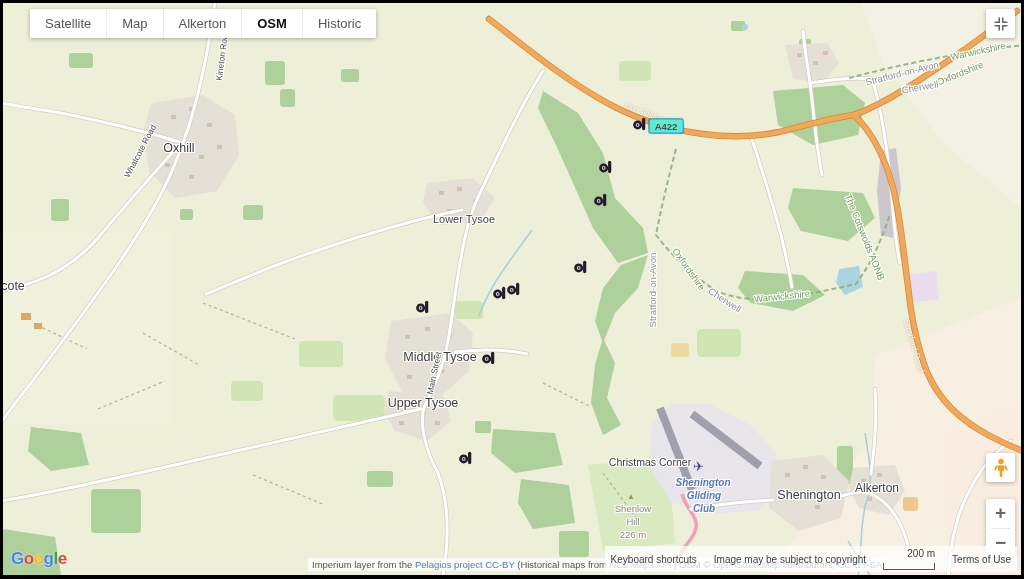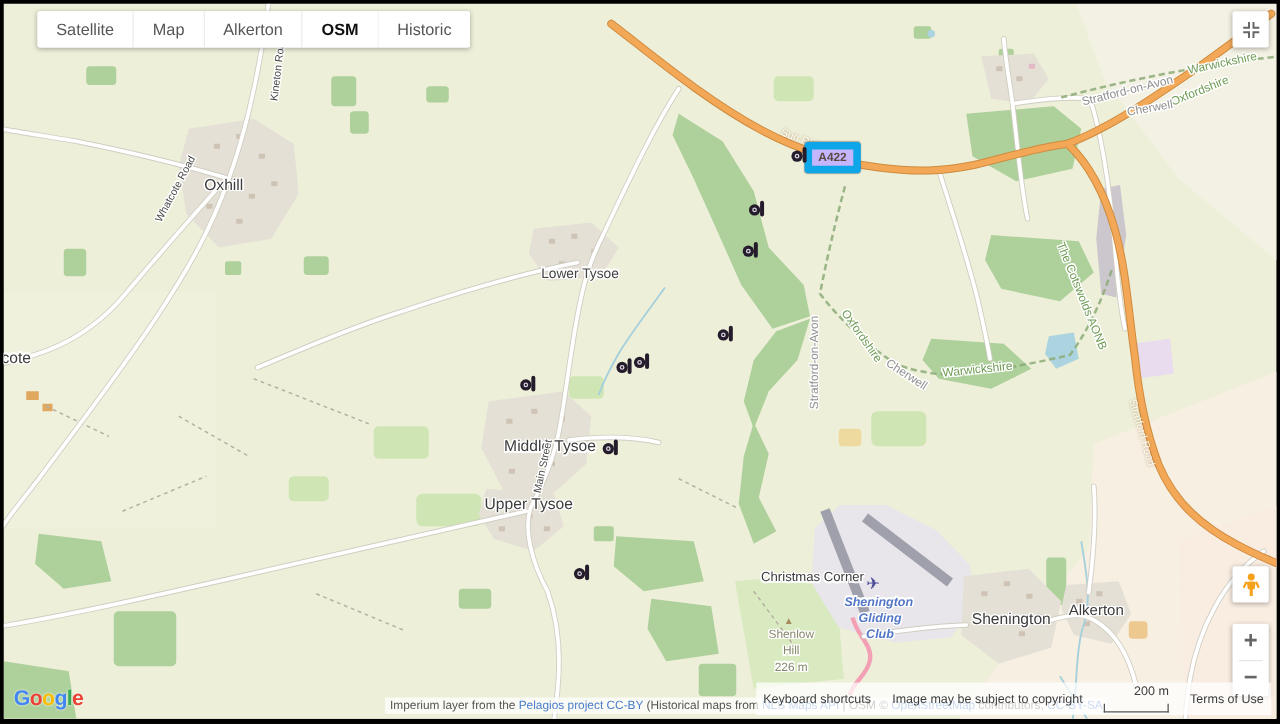--- a/index.html
+++ b/index.html
@@ -34,21 +34,21 @@
   .town2{font-size:12px;color:#3c3c3c;}
   .village{font-size:11px;color:#424242;}
   .hamlet{font-size:10.5px;color:#3a3a3a;padding-left:12px;}
   .road{font-size:8.5px;color:#4a4a4a;}
   .roadwhite{font-size:8.5px;color:#fffdf2;text-shadow:0 0 2px rgba(130,75,10,.55);}
   .green{font-size:9.5px;color:#6f9c55;}
   .gray{font-size:9.5px;color:#8f8f8f;}
   .aero{font-size:10px;font-style:italic;color:#5377c5;font-weight:bold;}
   .peak{font-size:9.5px;color:#87876c;}
 
-  .shield{position:absolute;z-index:11;background:#c4b5fd;border:6px solid #0ea5e9;border-radius:3px;
+  .shield{position:absolute;z-index:11;background:#5eead4;border:1px solid #0ea5e9;border-radius:3px;
           font-size:9.5px;font-weight:bold;color:#5c4a42;padding:1px 5px;transform:translate(-50%,-50%);
           box-shadow:0 0 1px rgba(0,0,0,.3);}
 
   .marker{position:absolute;width:15px;height:17px;z-index:20;transform:translate(-50%,-50%);cursor:pointer;}
 
   
   .google{position:absolute;left:8px;bottom:6px;z-index:30;font-size:17px;font-weight:bold;
           letter-spacing:-.5px;text-shadow:0 0 2px #fff;}
   .attr-center{position:absolute;left:305px;bottom:4px;z-index:30;font-size:9.5px;color:#545454;
           background:rgba(255,255,255,.72);padding:1px 4px;white-space:nowrap;}

